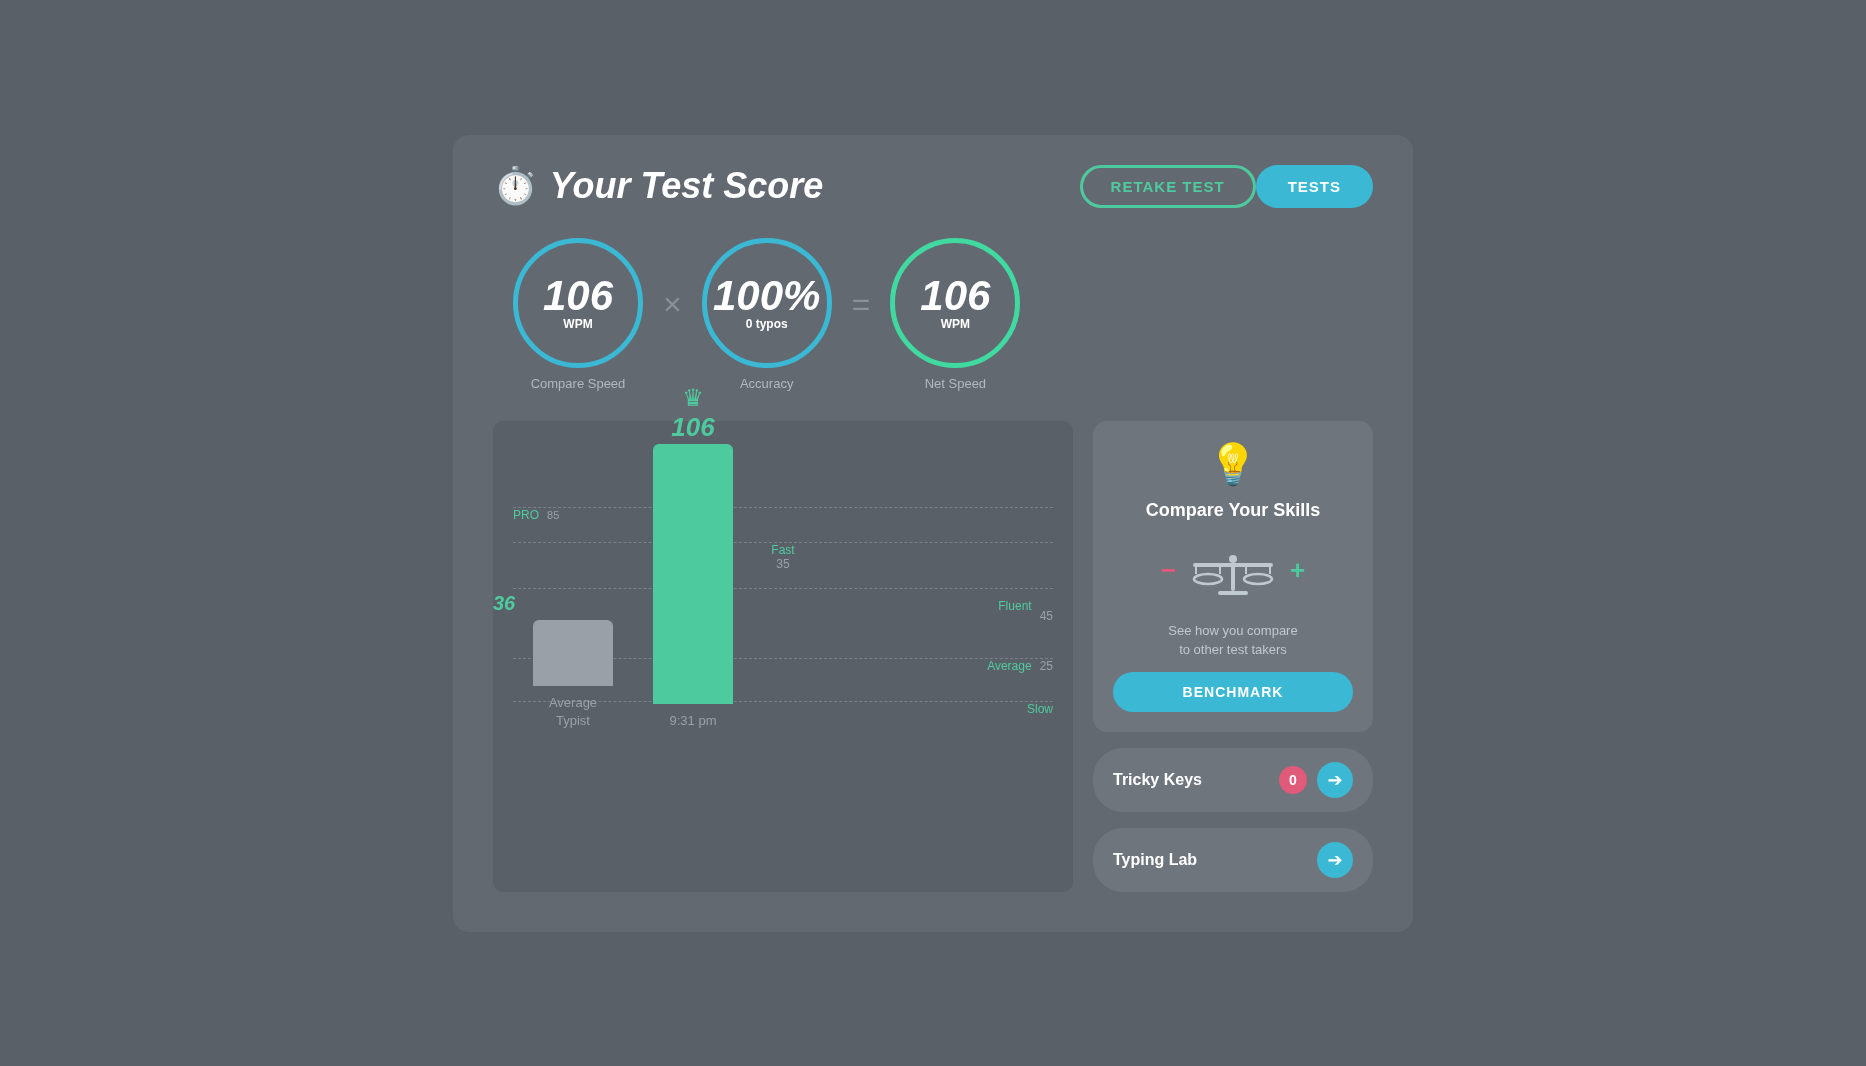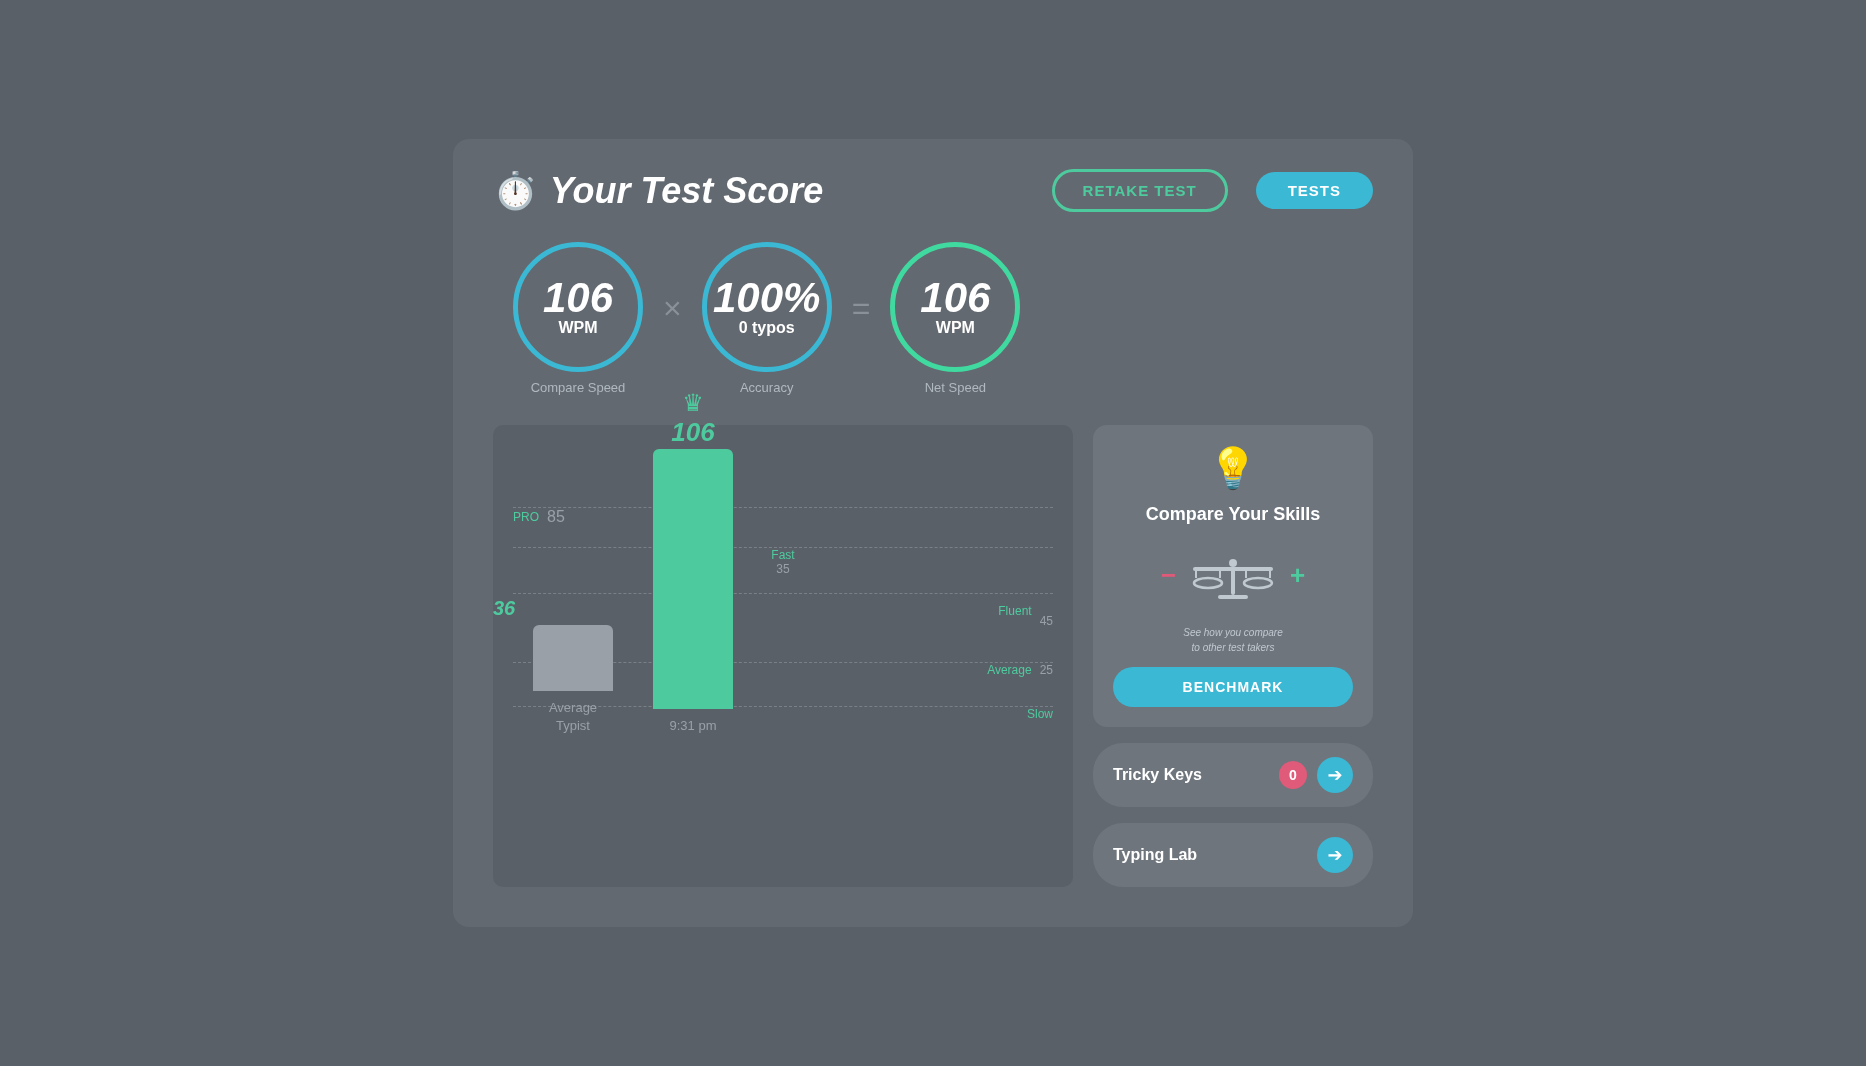--- a/index.html
+++ b/index.html
@@ -39,22 +39,21 @@
       color: white;
     }
     .title-text {
       font-size: 36px;
       font-weight: 800;
       color: white;
       font-style: italic;
     }
     .header-buttons {
       display: flex;
-      gap: 28px;
-      align-items: center;
+      gap: 0;
     }
     .btn-retake {
       background: transparent;
       border: 3px solid #4ecb9e;
       color: #4ecb9e;
       border-radius: 30px;
       padding: 10px 28px;
       font-size: 15px;
       font-weight: 700;
       letter-spacing: 1px;
@@ -104,21 +103,21 @@
       border: 5px solid #40d9a0;
     }
     .score-number {
       font-size: 42px;
       font-weight: 900;
       font-style: italic;
       color: white;
       line-height: 1;
     }
     .score-unit {
-      font-size: 16px;
+      font-size: 12px;
       font-weight: 600;
       color: white;
     }
     .score-subtext {
       font-size: 13px;
       color: #b0b8c0;
     }
     .operator {
       font-size: 32px;
       color: #8a9199;
@@ -216,25 +215,24 @@
     .plus-icon {
       font-size: 26px;
       color: #4ecb9e;
       font-weight: 700;
     }
     .scale-svg {
       width: 90px;
       height: 60px;
     }
     .compare-desc {
-      font-size: 10px;
+      font-size: 13px;
       color: #c0c8d0;
       text-align: center;
       line-height: 1.5;
-      font-style: italic;
     }
     .btn-benchmark {
       background: #3ab8d4;
       border: none;
       color: white;
       border-radius: 30px;
       padding: 12px 32px;
       font-size: 14px;
       font-weight: 700;
       letter-spacing: 1px;
@@ -338,21 +336,21 @@
   <div class="main-content">
 
     <div class="chart-area">
 
       <div style="position:relative; height:320px;">
 
         <div style="position:absolute; top:0; left:0; right:0; bottom:30px; pointer-events:none;">
 
           <div class="grid-line" style="bottom:72%; display:flex; justify-content:flex-start; gap:8px;">
             <span class="grid-label">PRO</span>
-            <span style="font-size:16px;color:#9aa0a8;">85</span>
+            <span style="font-size:11px;color:#9aa0a8;">85</span>
           </div>
 
           <div class="grid-line" style="bottom:55%; display:flex; justify-content:flex-end; gap:0;flex-direction:column;">
             <span class="grid-label">Fast</span>
             <span style="font-size:12px;color:#9aa0a8;">35</span>
           </div>
 
           <div class="grid-line" style="bottom:37%; display:flex; justify-content:flex-end; gap:8px;">
             <span class="grid-label">Fluent</span>
             <span style="font-size:12px;color:#9aa0a8;margin-top:20px;">45</span>

